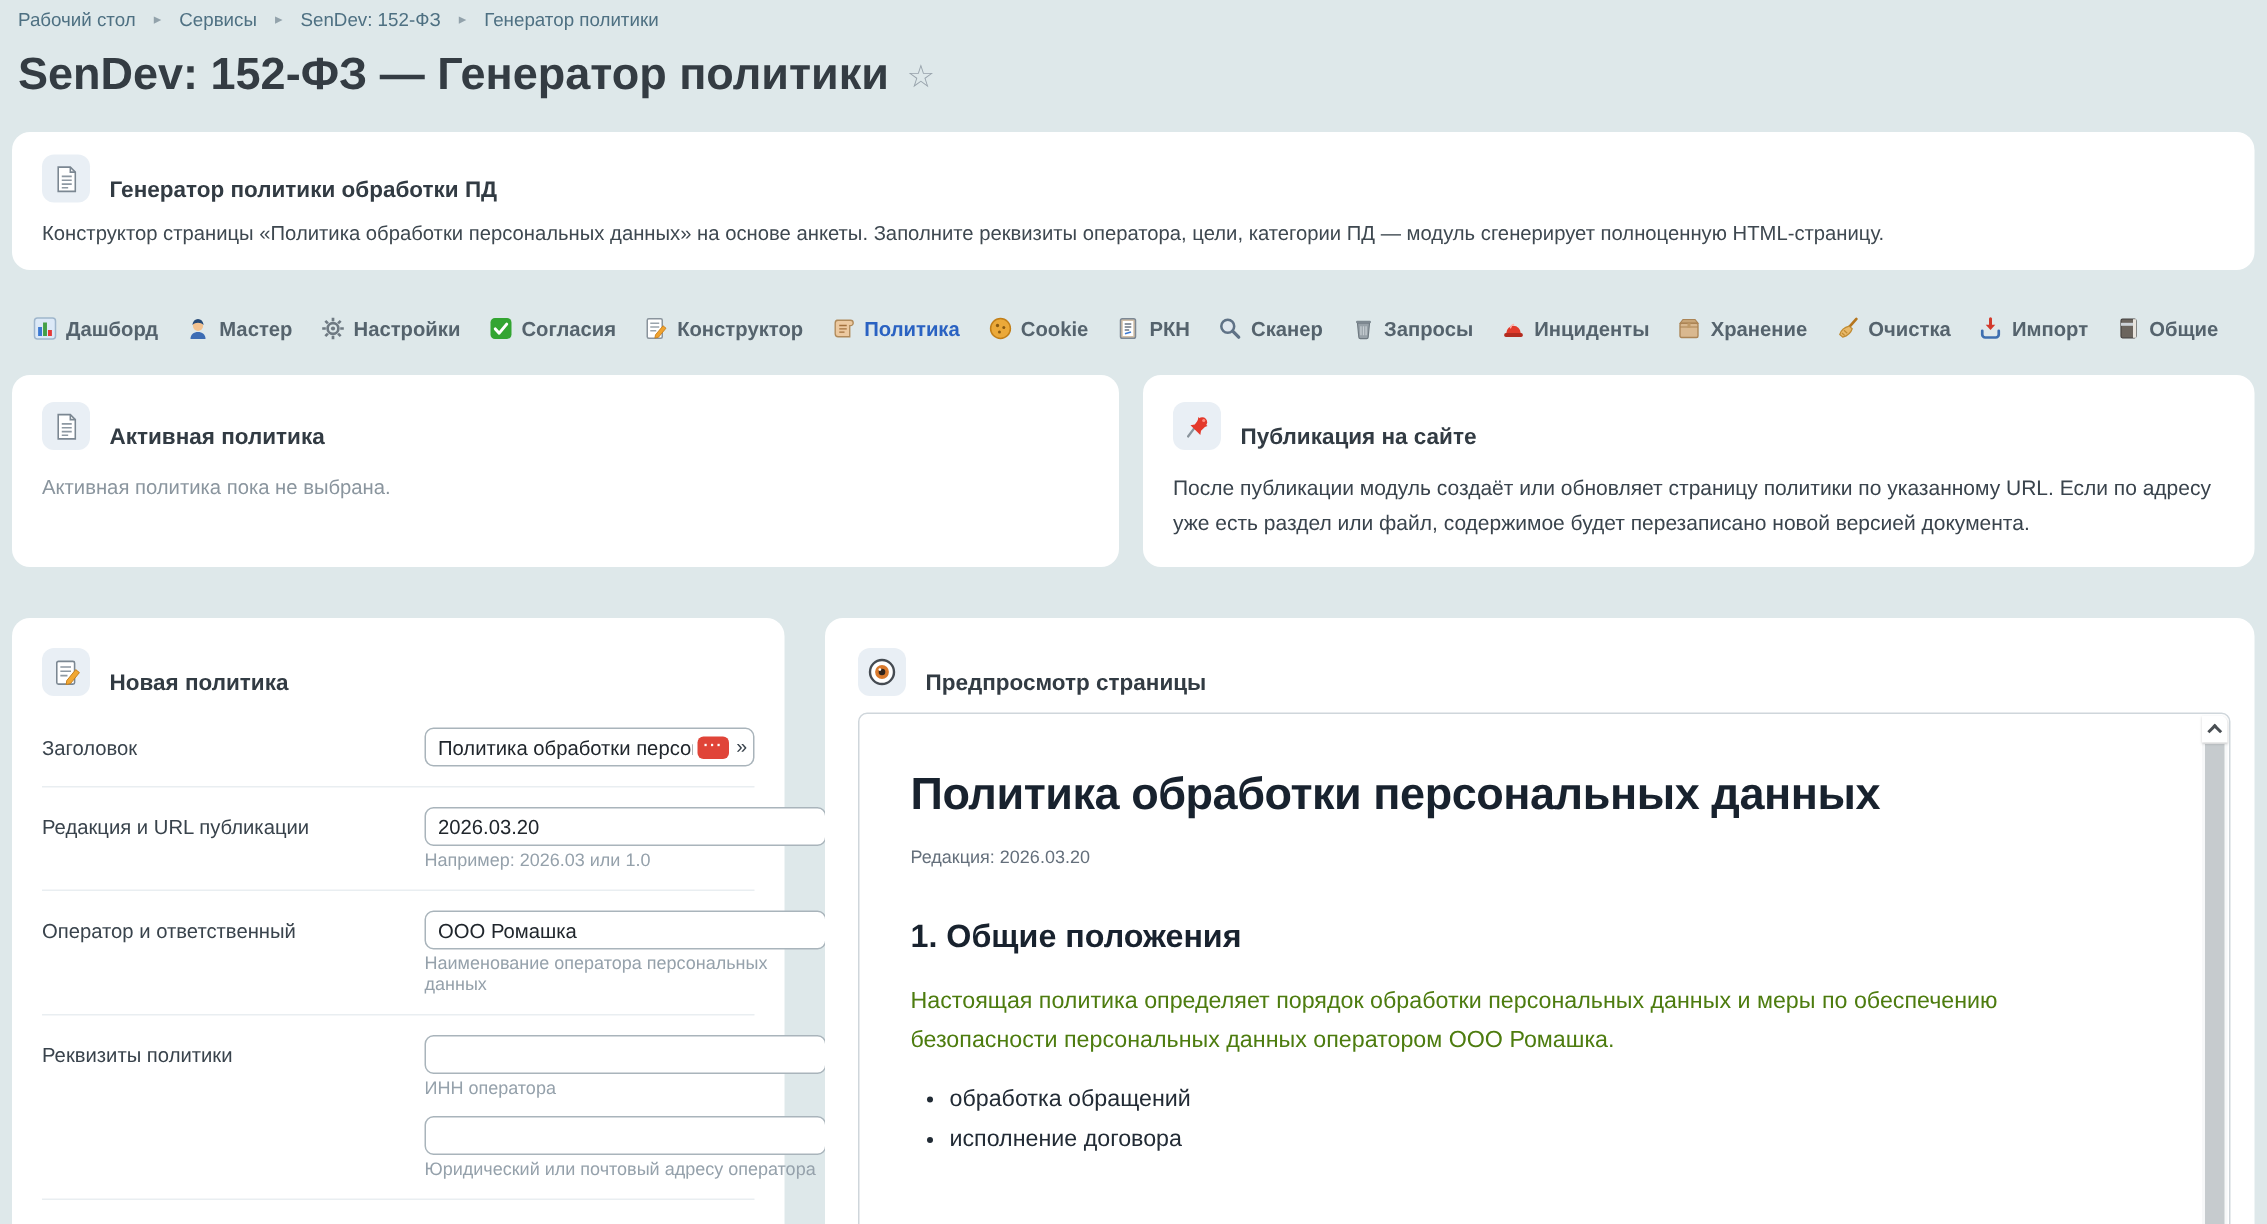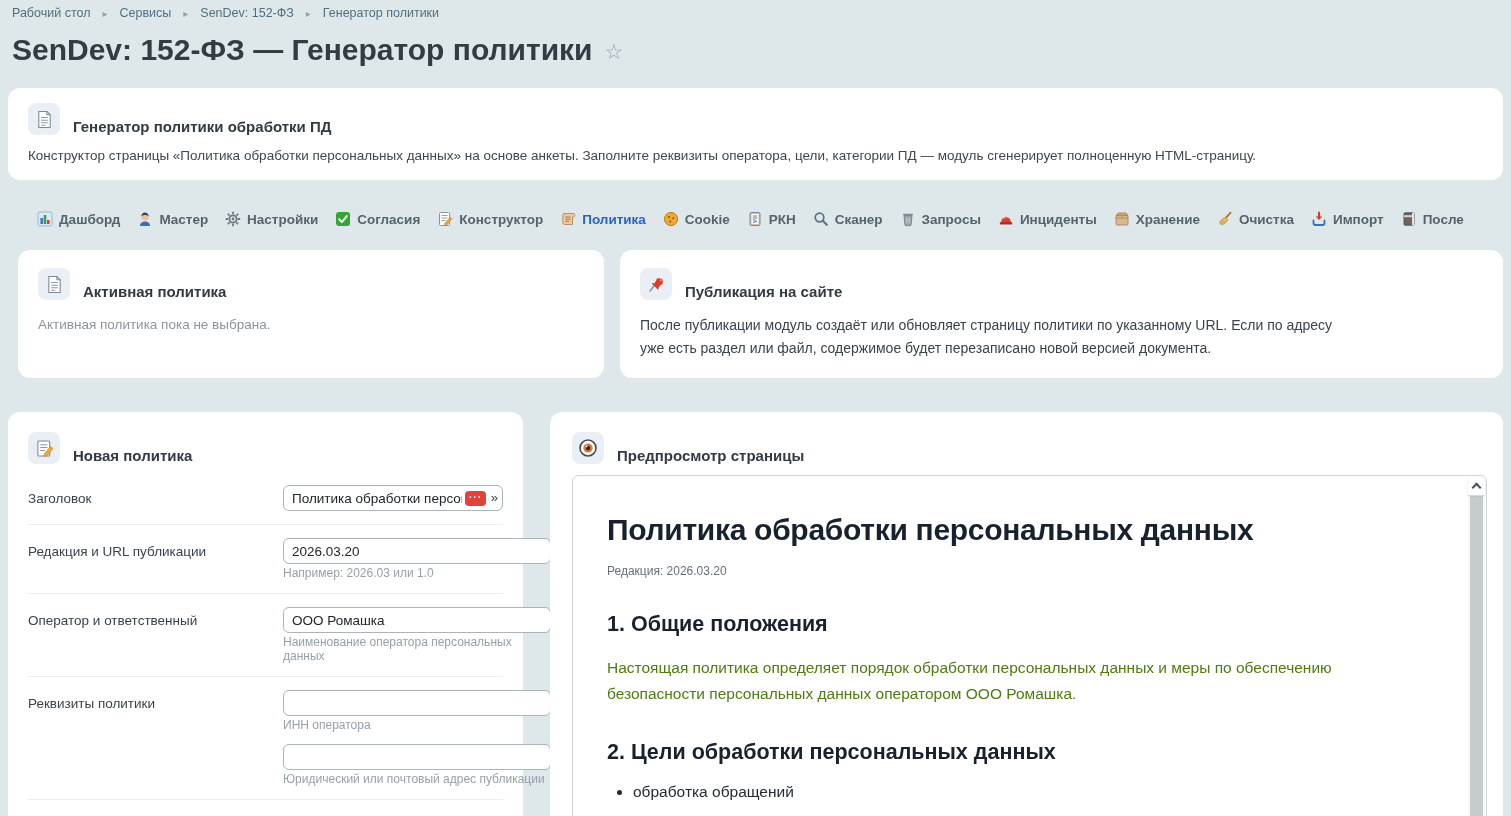--- a/index.html
+++ b/index.html
@@ -19,28 +19,28 @@
   .page-title { font-size:30px; font-weight:bold; color:#343c43; }
   .star { font-size:21px; color:#98a3ac; cursor:pointer; line-height:1; margin-top:2px; }
   
   .card { background:#fff; border-radius:12px; }
   .card-head { display:flex; align-items:flex-end; gap:13px; }
   .icn { width:32px; height:32px; border-radius:8px; background:#e9eff5; display:flex; align-items:center; justify-content:center; flex:0 0 auto; }
   .card-title { font-size:15px; font-weight:bold; color:#323b43; }
   .intro-card { margin:21px 8px 0 8px; padding:15px 20px 17px; }
   .intro-desc { margin-top:13px; font-size:13.5px; color:#3e4850; }
   
-  .tabbar { display:flex; justify-content:space-between; align-items:center; margin:26px 15px 0; padding:0 32px 0 22px; height:26px; }
+  .tabbar { display:flex; justify-content:space-between; align-items:center; margin:26px 0 0; padding:0 32px 0 22px; height:26px; }
   .tab { display:flex; align-items:center; gap:6px; font-size:13.5px; font-weight:bold; color:#55636d; cursor:pointer; white-space:nowrap; }
   .tab.active { color:#2a62c2; }
   .tab svg { flex:0 0 auto; }
   
   .cards-row { display:flex; gap:16px; margin:18px 8px 0; }
   .info-card { padding:18px 20px; height:128px; }
-  .info-card.left { width:586px; flex:0 0 auto;margin-left:10px; }
+  .info-card.left { width:738px; flex:0 0 auto; }
   .info-card.right { flex:1; }
   .muted-msg { margin-top:17px; font-size:13.5px; color:#8a959e; }
   .dark-msg { margin-top:14px; font-size:14px; color:#39434c; line-height:1.65; max-width:700px; }
   
   .main-row { display:flex; margin:34px 8px 0; position:relative; align-items:flex-start; }
   .form-card { width:515px; flex:0 0 auto; padding:20px; position:relative; z-index:1; height:470px; }
   .preview-card { margin-left:27px; flex:1; position:relative; z-index:2; padding:20px 16px 0 22px; height:470px; }
   
   .form-body { margin-top:8px; }
   .frow { display:flex; align-items:flex-start; padding:13px 0; border-bottom:1px solid #e9eef1; }
@@ -225,21 +225,21 @@
         <path d="M2.5 9.5v2.5a2 2 0 0 0 2 2h7a2 2 0 0 0 2-2V9.5" fill="none" stroke="#3e6fb0" stroke-width="1.8" stroke-linecap="round"></path>
       </svg>
     <span>Импорт</span>
   </div>
   <div class="tab">
     <svg width="16" height="16" viewBox="0 0 16 16">
         <rect x="3" y="1.8" width="10" height="12.4" rx="1" fill="#6b655e" stroke="#474340" stroke-width=".8"></rect>
         <rect x="11" y="1.8" width="2" height="12.4" fill="#e8e4dd"></rect>
         <rect x="3" y="4.2" width="8" height="2" fill="#cdd3d8"></rect>
       </svg>
-    <span>После</span>
+    <span>Общие</span>
   </div>
 </div>
 
 <div class="cards-row">
   <div class="card info-card left">
     <div class="card-head">
       <div class="icn">
         <svg viewBox="0 0 20 20" width="19" height="19">
             <path d="M4 1.5h8.5L16 5v13.5H4z" fill="#fff" stroke="#7b8792" stroke-width="1.1"></path>
             <path d="M12.5 1.5V5H16" fill="none" stroke="#7b8792" stroke-width="1.1"></path>
@@ -306,21 +306,21 @@
           <div class="hint">Наименование оператора персональных данных</div>
         </div>
       </div>
 
       <div class="frow">
         <div class="flabel">Реквизиты политики</div>
         <div class="fctrl">
           <input class="finput w-wide" type="text" value="" style="">
           <div class="hint">ИНН оператора</div>
           <input class="finput w-wide stack-gap" type="text" value="" style="">
-          <div class="hint">Юридический или почтовый адрес публикации</div>
+          <div class="hint">Юридический или почтовый адресу оператора</div>
         </div>
       </div>
 
       <div class="frow">
         
         
       </div>
     </div>
   </div>
 
@@ -336,21 +336,20 @@
       </div>
       <div class="card-title">Предпросмотр страницы</div>
     </div>
 
     <div class="pv-box">
       <div class="pv-content">
         <div class="doc-title">Политика обработки персональных данных</div>
         <div class="doc-rev">Редакция: 2026.03.20</div>
         <div class="doc-h2">1. Общие положения</div>
         <p class="doc-p">Настоящая политика определяет порядок обработки персональных данных и меры по обеспечению безопасности персональных данных оператором ООО Ромашка.</p>
-        <div class="doc-h2">2. Цели обработки персональных данных</div>
         <ul class="doc-ul">
           <li>обработка обращений</li>
           <li>исполнение договора</li>
         </ul>
       </div>
       <div class="pv-sb">
         <div class="pv-sb-btn">
             <span class="chev-up"></span>
           </div>
         <div class="pv-sb-thumb"></div>

